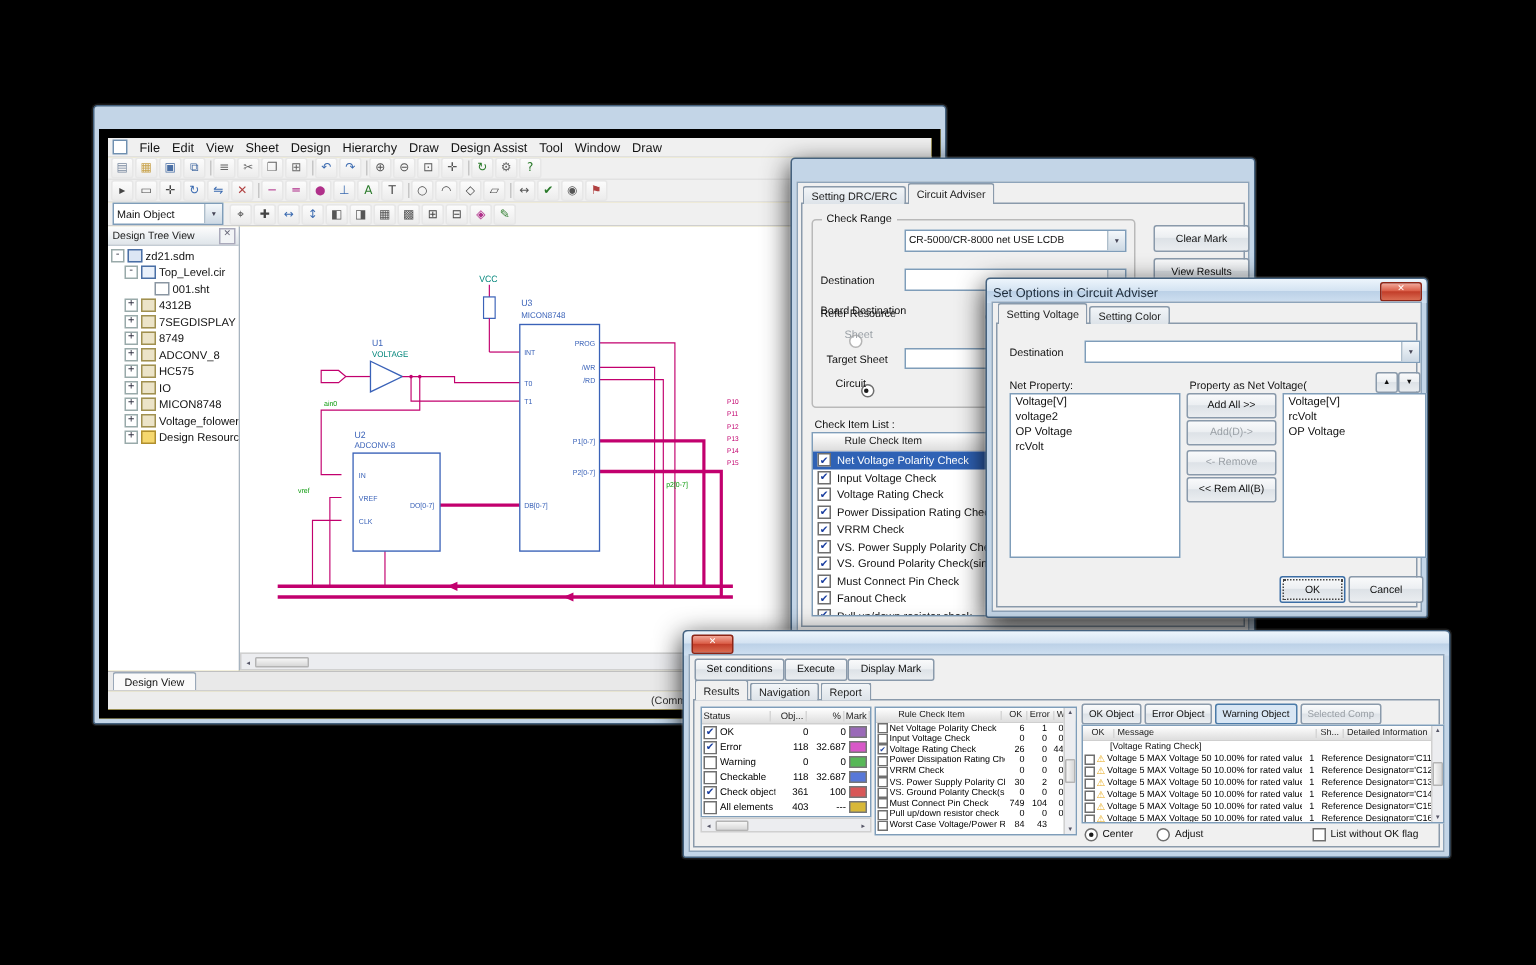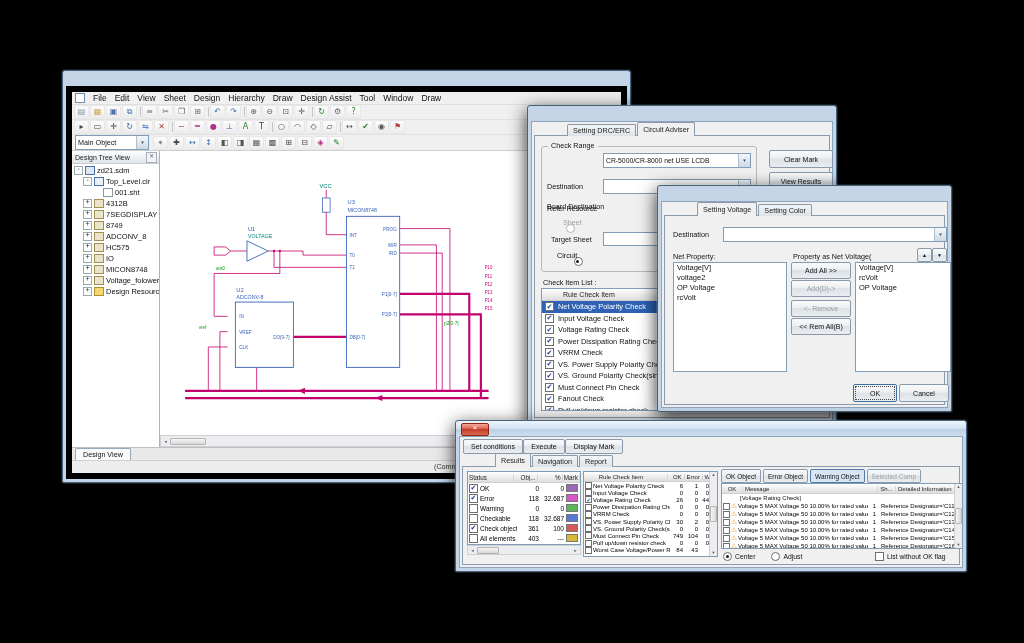--- a/index.html
+++ b/index.html
@@ -45,21 +45,21 @@
     background:linear-gradient(#f4f8fb,#cdd9e4);border-left:1px solid #aebecb;font-size:4.5px;color:#445;}
   .field{background:#fff;border:1px solid #7f9db9;}
   .btn{display:flex;align-items:center;justify-content:center;border:1px solid #8a9aab;border-radius:2px;
     background:linear-gradient(#f9fafb,#eceff2 45%,#dde2e7 50%,#eaedf0);font-size:7px;color:#111;
     white-space:nowrap;overflow:hidden;}
   .btn.disabled{color:#9aa0a6;}
   .btn.pressed{background:#d8e6f4;border-color:#4c7ba8;}
   .btn.focused{border-color:#3c6ea5;outline:1px dotted #444;outline-offset:-3px;}
 
   
-  .tabstrip{position:absolute;display:flex;align-items:flex-end;height:13px;z-index:2;margin-left:32px;}
+  .tabstrip{position:absolute;display:flex;align-items:flex-end;height:13px;z-index:2;}
   .tab{height:11px;display:flex;align-items:center;padding:0 5px;font-size:7.2px;color:#222;
     border:1px solid #8a9aab;border-bottom:none;border-radius:2px 2px 0 0;
     background:linear-gradient(#f2f5f8,#dde3e9);margin-right:1px;}
   .tab.active{height:13px;background:#f0f0f0;position:relative;z-index:3;}
   .tabpage{position:absolute;background:#f0f0f0;border:1px solid #8a9aab;}
 
   
   .abs{position:absolute;}
   .lbl{position:absolute;font-size:7.2px;color:#111;white-space:nowrap;}
   .lbl.dim{color:#9aa0a6;}
@@ -623,20 +623,24 @@
                 </span>
                 <span>Pull up/down resistor check</span>
               </div>
             </div>
         </div>
       </div>
     </div>
   </div>
 
   <div class="window" id="options-dialog">
+    <div class="titlebar">
+      <span class="title-text">Set Options in Circuit Adviser</span>
+      <span class="wbtn close">✕</span>
+    </div>
     <div class="dlg-body">
       <div class="tabstrip" style="left:3px;top:1px;">
         <span class="tab active">Setting Voltage</span>
         <span class="tab">Setting Color</span>
       </div>
       <div class="tabpage" style="left:2px;right:2px;top:13px;bottom:2px;">
         <span class="lbl" style="left:8px;top:14px;">Destination</span>
         <span class="combo abs" style="left:58px;top:11px;width:222px;">
           <span class="ctext"></span>
           <span class="carr">▼</span>

